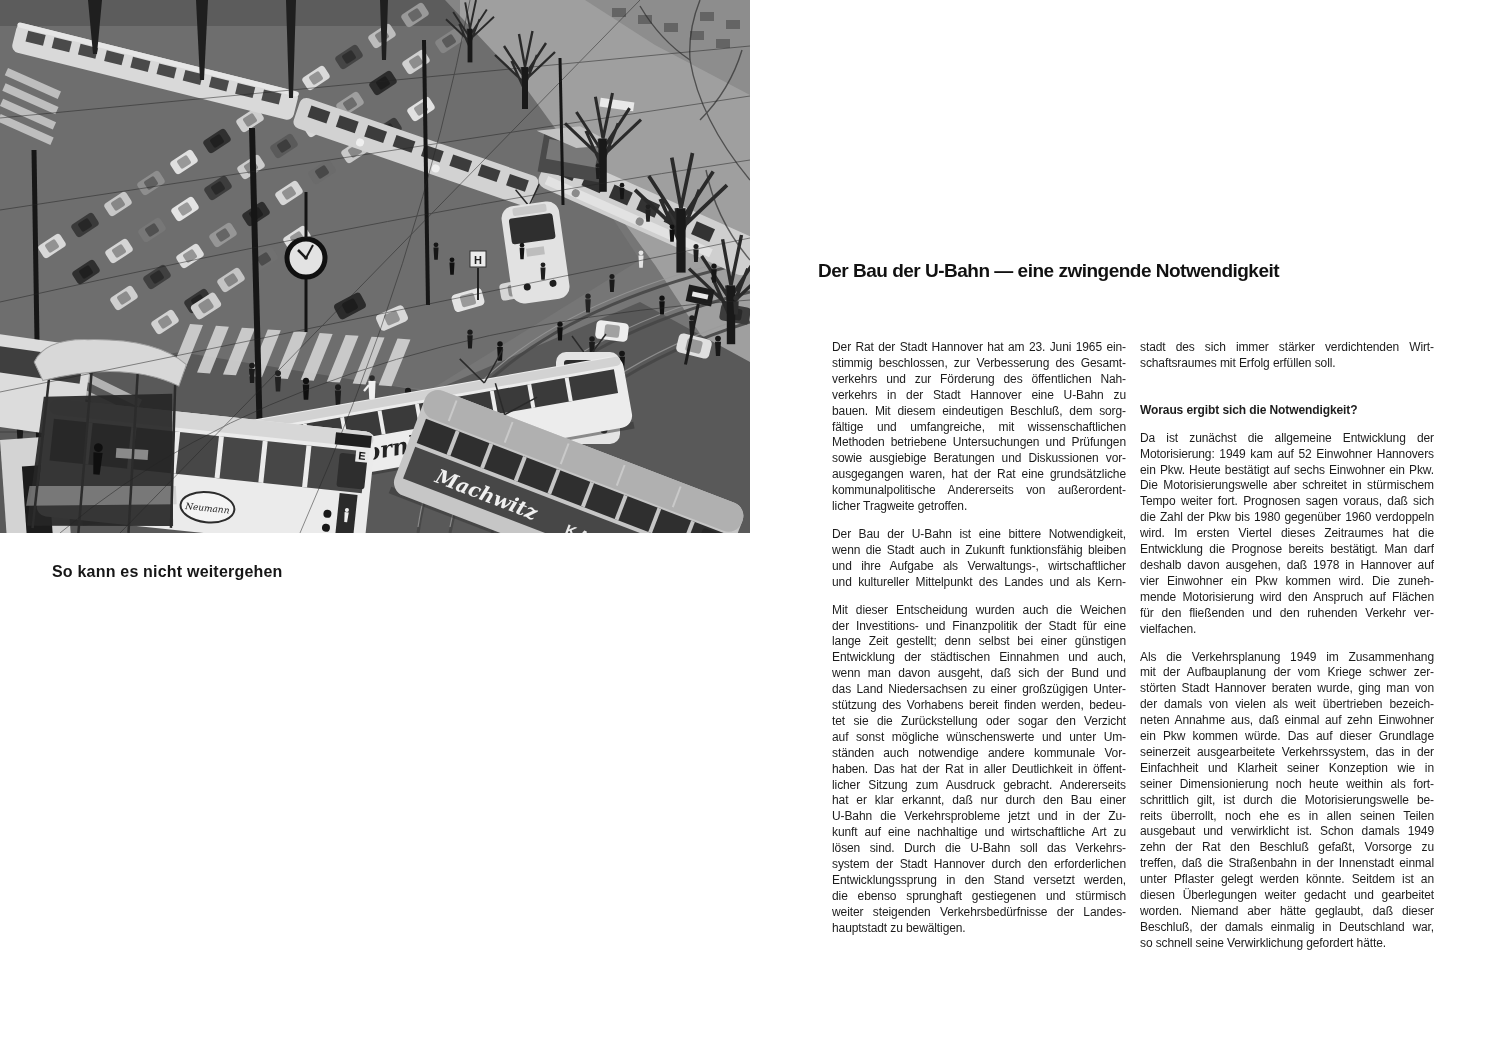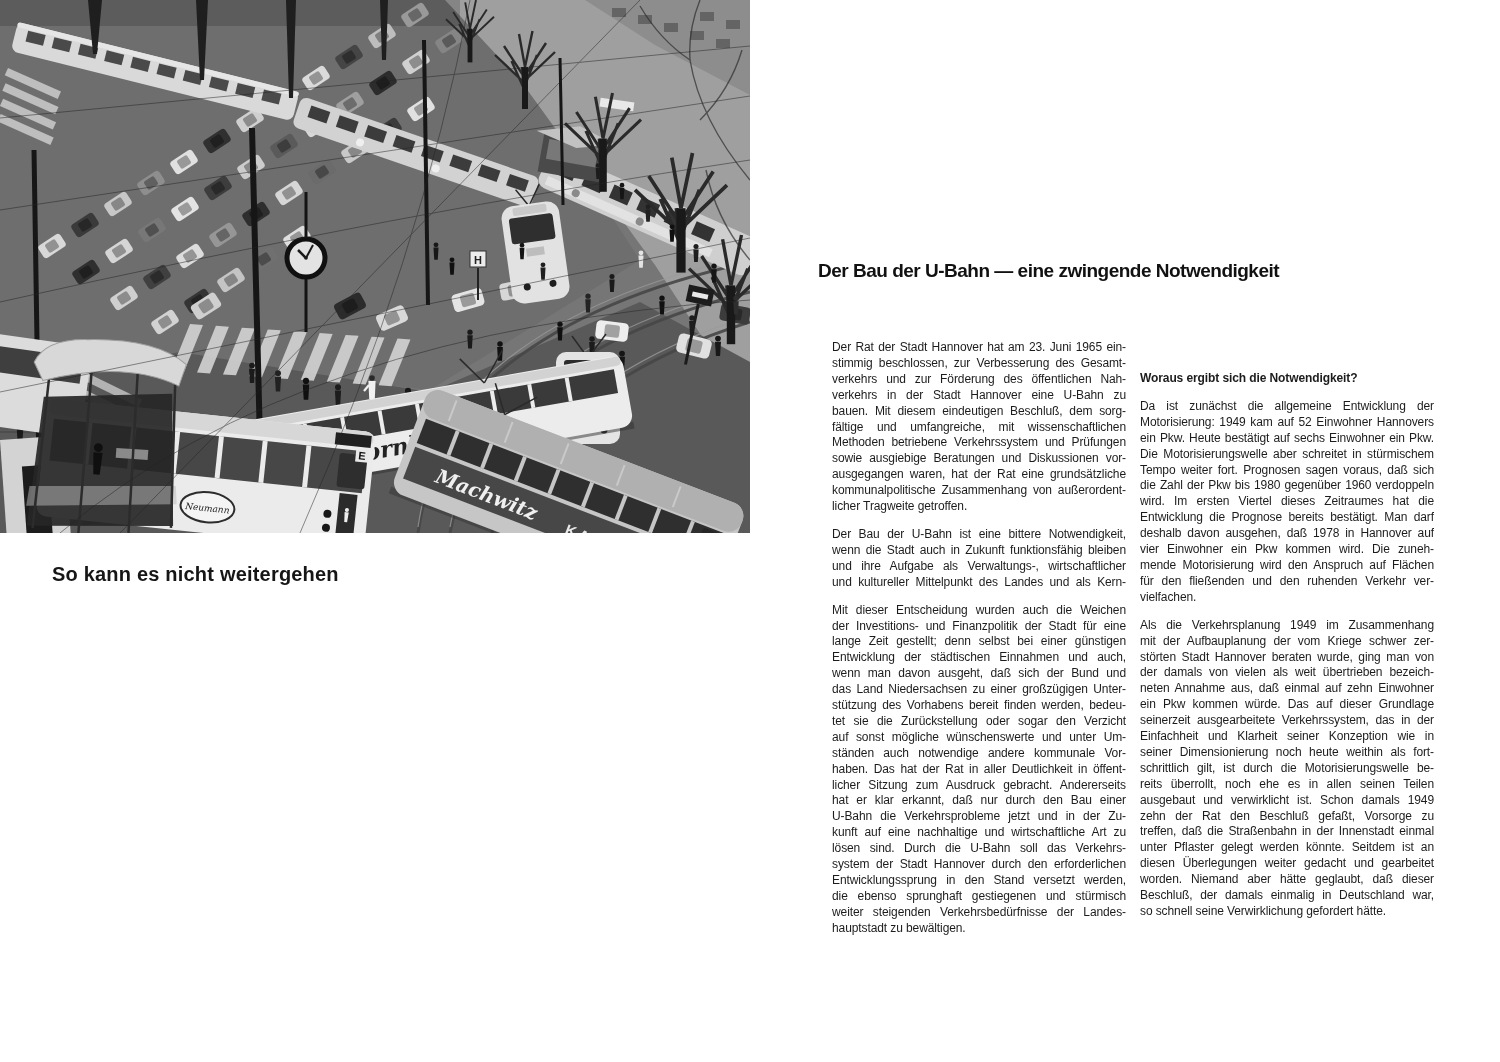--- a/index.html
+++ b/index.html
@@ -4,21 +4,21 @@
 <style>
   html,body{margin:0;padding:0;background:#ffffff;}
   .page{
     position:relative;width:1500px;height:1062px;background:#ffffff;
     font-family:"Liberation Sans", sans-serif;color:#1a1a1a;overflow:hidden;
   }
   .photo{
     position:absolute;left:0;top:0;width:750px;height:533px;overflow:hidden;background:#767676;
   }
   .caption{
-    position:absolute;left:52px;top:563px;font-weight:bold;font-size:20px;letter-spacing:.2px;color:#161616;
+    position:absolute;left:52px;top:563px;font-weight:bold;font-size:16px;letter-spacing:.2px;color:#161616;
   }
   .heading{
     position:absolute;left:818px;top:260px;font-weight:bold;font-size:19px;letter-spacing:-.5px;color:#111111;white-space:nowrap;
   }
   .col{
     position:absolute;top:340px;width:294px;font-size:12px;line-height:15.9px;letter-spacing:-.1px;color:#1c1c1c;
   }
   .col1{left:819px;margin-left:13px;}
   .col2{left:1140px;}
   .para{margin:0 0 12px 0;}
@@ -442,24 +442,24 @@
   <div class="heading">Der Bau der U-Bahn — eine zwingende Notwendigkeit</div>
 
   <div class="col col1">
       <div class="para">
         <div class="line j">Der Rat der Stadt Hannover hat am 23. Juni 1965 ein-</div>
         <div class="line j">stimmig beschlossen, zur Verbesserung des Gesamt-</div>
         <div class="line j">verkehrs und zur Förderung des öffentlichen Nah-</div>
         <div class="line j">verkehrs in der Stadt Hannover eine U-Bahn zu</div>
         <div class="line j">bauen. Mit diesem eindeutigen Beschluß, dem sorg-</div>
         <div class="line j">fältige und umfangreiche, mit wissenschaftlichen</div>
-        <div class="line j">Methoden betriebene Verkehrssystem und Prüfungen</div>
+        <div class="line j">Methoden betriebene Untersuchungen und Prüfungen</div>
         <div class="line j">sowie ausgiebige Beratungen und Diskussionen vor-</div>
         <div class="line j">ausgegangen waren, hat der Rat eine grundsätzliche</div>
-        <div class="line j">kommunalpolitische Zusammenhang von außerordent-</div>
+        <div class="line j">kommunalpolitische Andererseits von außerordent-</div>
         <div class="line">licher Tragweite getroffen.</div>
       </div>
       <div class="para">
         <div class="line j">Der Bau der U-Bahn ist eine bittere Notwendigkeit,</div>
         <div class="line j">wenn die Stadt auch in Zukunft funktionsfähig bleiben</div>
         <div class="line j">und ihre Aufgabe als Verwaltungs-, wirtschaftlicher</div>
         <div class="line j">und kultureller Mittelpunkt des Landes und als Kern-</div>
       </div>
       <div class="para">
         <div class="line j">Mit dieser Entscheidung wurden auch die Weichen</div>
@@ -479,20 +479,24 @@
         <div class="line j">kunft auf eine nachhaltige und wirtschaftliche Art zu</div>
         <div class="line j">lösen sind. Durch die U-Bahn soll das Verkehrs-</div>
         <div class="line j">system der Stadt Hannover durch den erforderlichen</div>
         <div class="line j">Entwicklungssprung in den Stand versetzt werden,</div>
         <div class="line j">die ebenso sprunghaft gestiegenen und stürmisch</div>
         <div class="line j">weiter steigenden Verkehrsbedürfnisse der Landes-</div>
         <div class="line">hauptstadt zu bewältigen.</div>
       </div>
     </div>
   <div class="col col2">
+      <div class="para">
+        <div class="line j">stadt des sich immer stärker verdichtenden Wirt-</div>
+        <div class="line">schaftsraumes mit Erfolg erfüllen soll.</div>
+      </div>
       <div class="subhead">Woraus ergibt sich die Notwendigkeit?</div>
       <div class="para">
         <div class="line j">Da ist zunächst die allgemeine Entwicklung der</div>
         <div class="line j">Motorisierung: 1949 kam auf 52 Einwohner Hannovers</div>
         <div class="line j">ein Pkw. Heute bestätigt auf sechs Einwohner ein Pkw.</div>
         <div class="line j">Die Motorisierungswelle aber schreitet in stürmischem</div>
         <div class="line j">Tempo weiter fort. Prognosen sagen voraus, daß sich</div>
         <div class="line j">die Zahl der Pkw bis 1980 gegenüber 1960 verdoppeln</div>
         <div class="line j">wird. Im ersten Viertel dieses Zeitraumes hat die</div>
         <div class="line j">Entwicklung die Prognose bereits bestätigt. Man darf</div>

